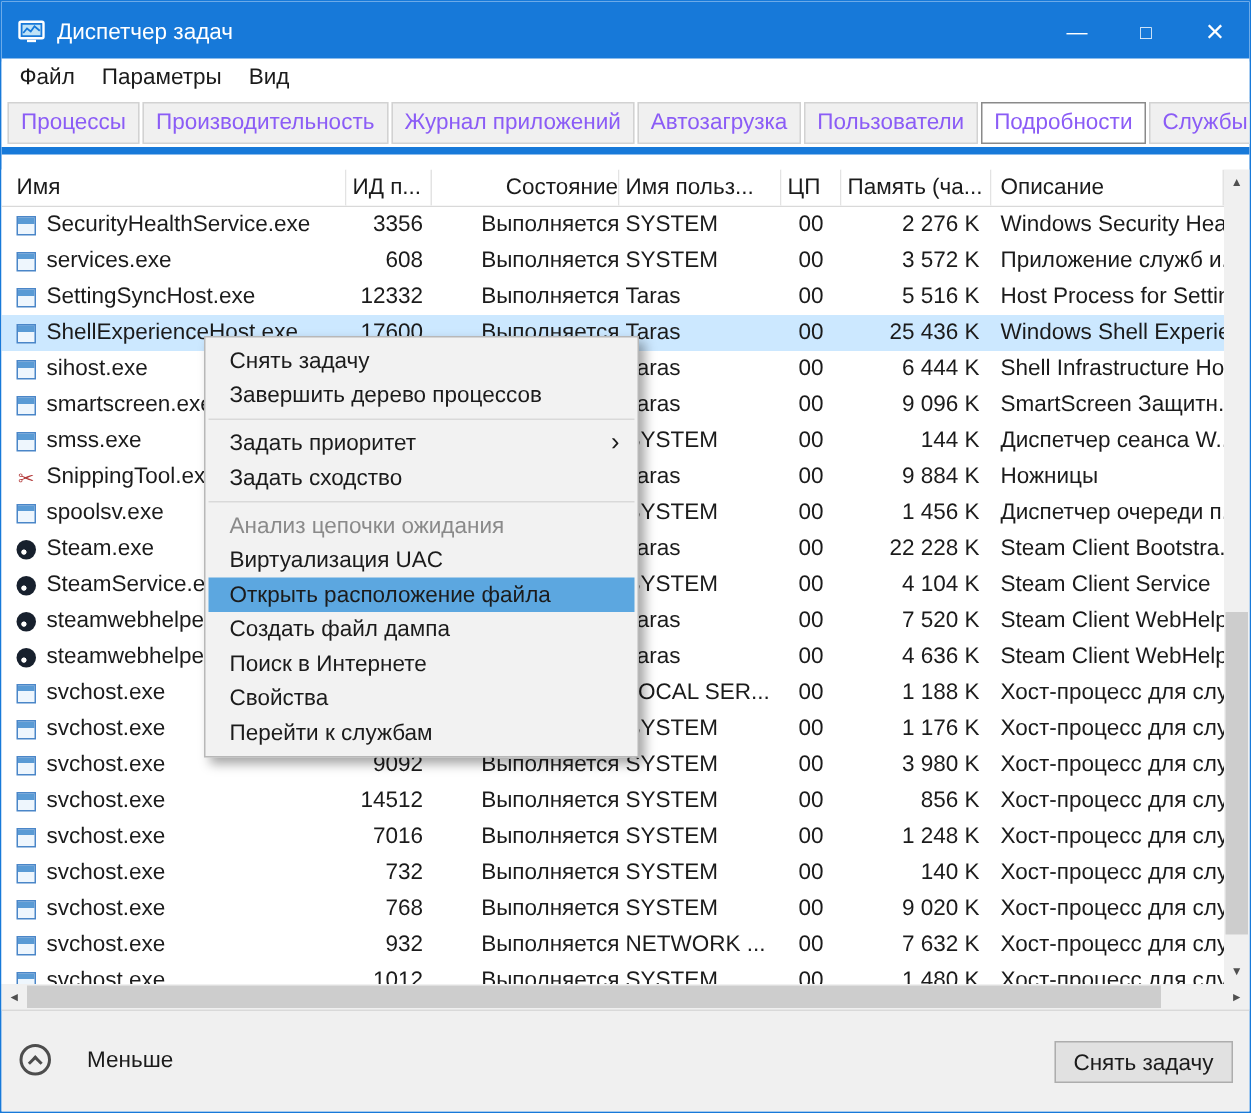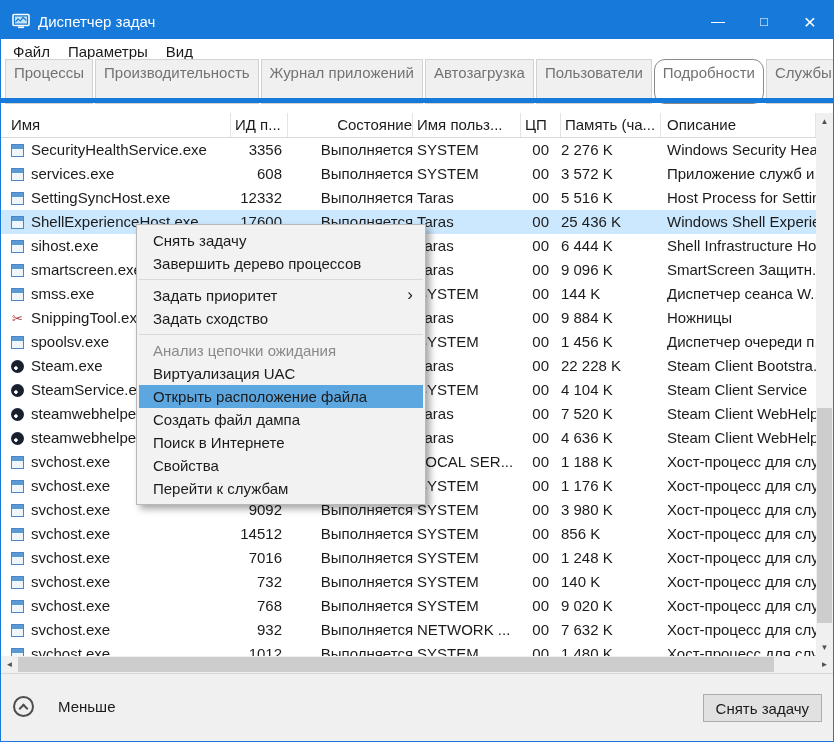--- a/index.html
+++ b/index.html
@@ -23,22 +23,22 @@
   .glyph.min{font-size:14px;line-height:14px;}
   .glyph.max{font-size:13px;line-height:13px;}
   .glyph.close{font-size:21px;line-height:21px;}
 
   
   .menubar{position:absolute;left:0;top:38px;right:0;height:26px;background:#fff;display:flex;align-items:center;padding-left:3px;}
   .menu-bar-item{padding:0 9px;font-size:15px;line-height:26px;color:#1b1b1b;}
 
   
   .tabbar{position:absolute;left:0;top:64px;right:0;height:33px;background:#fff;display:flex;align-items:center;padding-left:3px;}
-  .tab{margin:0 1px;padding:4px 8px 22px;background:#f0f0f0;border:1px solid #d2d2d2;font-size:15px;color:#737373;font-family:inherit;white-space:nowrap;text-align:center;}
-  .tab.active{background:#fff;border-color:#8a8a8a;border-radius:11px;}
+  .tab{margin:0 1px;padding:4px 8px 5px;background:#f0f0f0;border:1px solid #d2d2d2;font-size:15px;color:#8b5cf6;font-family:inherit;white-space:nowrap;text-align:center;}
+  .tab.active{background:#fff;border-color:#8a8a8a;}
   .accent-line{position:absolute;left:0;top:97px;right:0;height:5px;background:var(--accent);}
 
   
   .table-area{position:absolute;left:0;top:112px;right:0;bottom:68px;background:#fff;padding-left:36px;}
   .grid{position:absolute;left:0;top:0;right:17px;bottom:17px;overflow:hidden;background:#fff;}
   .grid-header{display:flex;height:25px;border-bottom:1px solid #d9d9d9;}
   .hcell{font-size:15px;line-height:24px;color:#1b1b1b;border-right:1px solid #e3e3e3;white-space:nowrap;overflow:hidden;padding-left:4px;background:#fff;}
   .hcell.c-name{padding-left:10px;}
   .grid-body{position:relative;}
   .row{display:flex;height:24px;background:#fff;}
@@ -46,21 +46,21 @@
   .cell{font-size:15px;line-height:24px;color:#1b1b1b;white-space:nowrap;overflow:hidden;}
   .c-name{width:230px;}
   .cell.c-name{display:flex;align-items:center;gap:7px;padding-left:10px;}
   .c-pid{width:57px;}
   .cell.c-pid{text-align:right;padding-right:6px;}
   .c-status{width:125px;padding-left:4px;text-align:right;}
   .c-user{width:108px;padding-left:4px;}
   .c-cpu{width:40px;}
   .cell.c-cpu{text-align:right;padding-right:12px;}
   .c-memory{width:100px;}
-  .cell.c-memory{padding-right:8px;}
+  .cell.c-memory{text-align:right;padding-right:8px;}
   .c-description{flex:1;padding-left:6px;}
 
   .proc-icon{width:13px;height:13px;flex:0 0 13px;display:inline-block;}
   .proc-icon.window{border:1px solid #4a86c8;background:linear-gradient(#5a9bd5 0 4px,#eef6fd 4px);}
   .proc-icon.steam{border-radius:50%;background:radial-gradient(circle at 38% 62%,#ffffff 0 1.5px,#17202d 2px);}
   .proc-icon.scissors{color:#b33a3a;font-size:13px;line-height:13px;text-align:center;}
 
   
   .vscroll{position:absolute;top:0;right:0;bottom:17px;width:17px;background:#f0f0f0;}
   .varrow{position:absolute;left:0;width:17px;height:17px;font-size:8px;color:#505050;display:flex;align-items:center;justify-content:center;}

